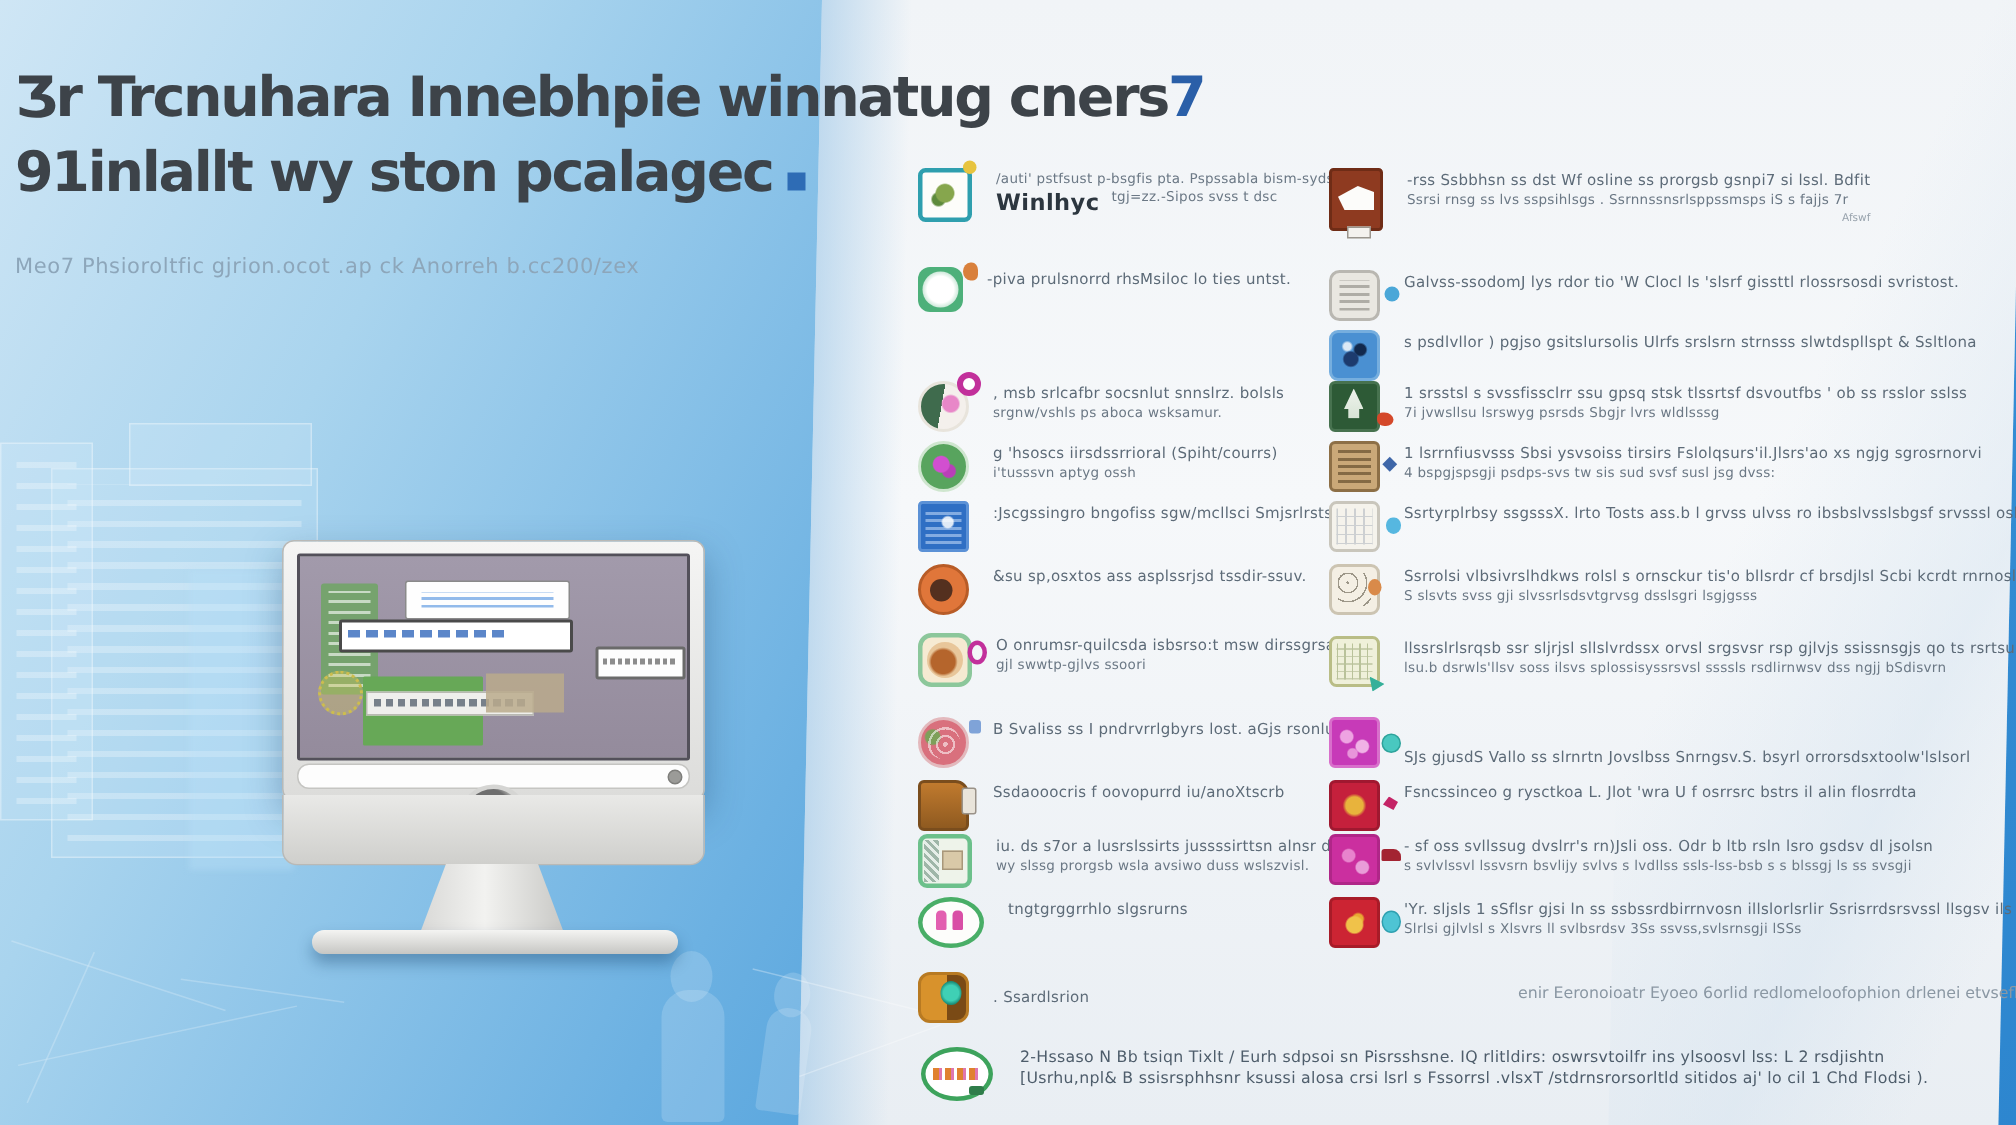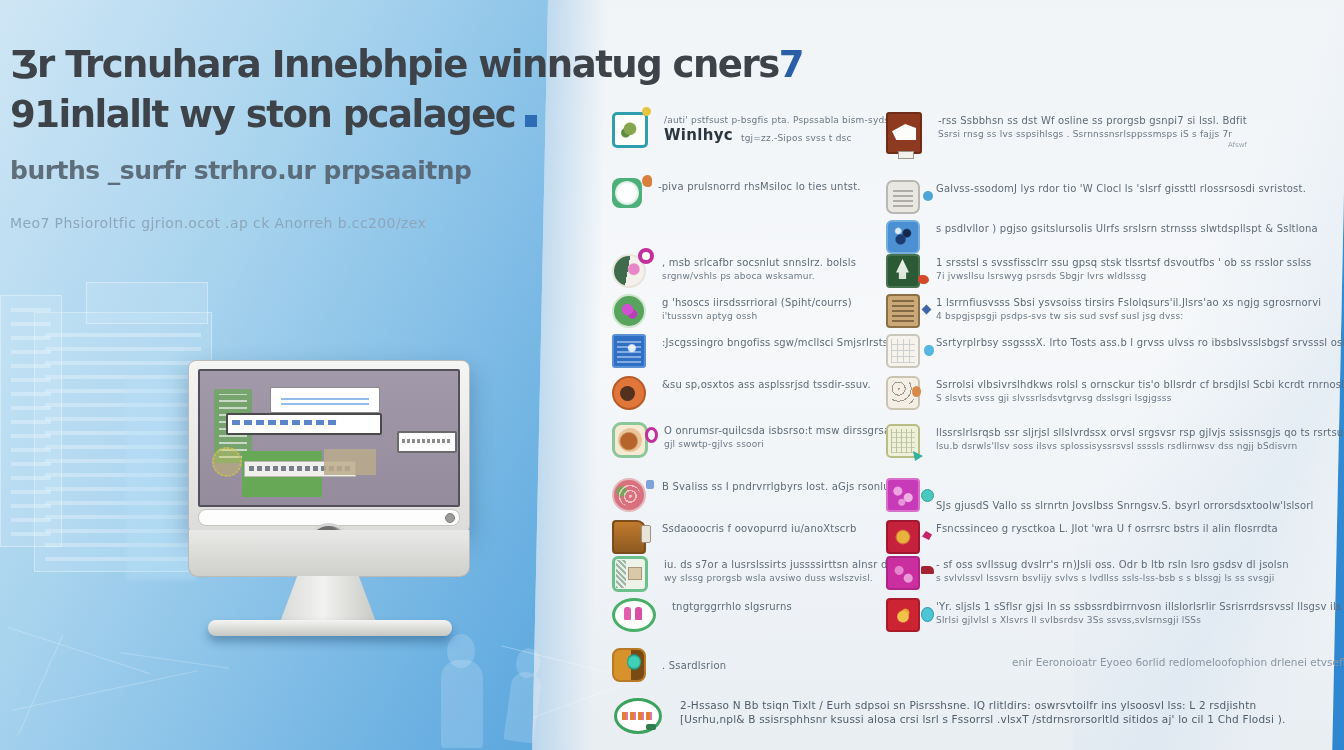--- a/index.html
+++ b/index.html
@@ -44,21 +44,21 @@
   .meta{margin-top:30px;font-size:14px;color:#8da6ba;letter-spacing:.4px;}
   
   .col{position:absolute;top:0;height:750px;}
   .col-left{left:612px;width:270px;}
   .col-right{left:886px;width:458px;}
   .item{position:absolute;display:flex;gap:16px;align-items:flex-start;}
   .item .txt{padding-top:2px;min-width:0;}
   .ln{font-size:10px;line-height:1.35;color:#5d6b78;white-space:nowrap;letter-spacing:.2px;}
   .ln2{font-size:9px;color:#6b7885;}
   .cap{font-size:7px;color:#98a3ad;text-align:right;margin-top:1px;}
-  .ln-row{display:flex;align-items:flex-end;gap:8px;}
+  .ln-row{display:flex;align-items:flex-start;gap:8px;}
   .emph{font-size:15px;font-weight:700;color:#2c363f;letter-spacing:.3px;white-space:nowrap;}
   
   .icon{position:relative;width:30px;height:30px;border-radius:6px;flex:none;}
   .ic-monitor{background:#fdfdfa;border:3px solid #2f9fae;border-radius:5px;}
   .ic-monitor::before{content:"";position:absolute;inset:3px;background:
     radial-gradient(circle at 50% 45%,#86a64d 0 32%,transparent 38%),
     radial-gradient(circle at 32% 62%,#5d8a3c 0 18%,transparent 24%);}
   .ic-monitor::after{content:"";position:absolute;right:-6px;top:-8px;width:9px;height:9px;border-radius:50%;background:#e7c43f;}
   .ic-brain{background:#4db07a;border-radius:8px;}
   .ic-brain::before{content:"";position:absolute;inset:3px;border-radius:50%;background:radial-gradient(circle,#ffffff 0 52%,#cfe9db 70%);}
@@ -208,21 +208,20 @@
   <div class="net">
       <i class="nl1"></i>
       <i class="nl2"></i>
     </div>
 
   <div class="header">
     <div class="title">
       <span>Ʒr Trcnuhara Innebhpie winnatug cners</span><span class="accent">7</span><br>
       <span>91inlallt wy ston pcalagec</span><span class="bullet"></span>
     </div>
-    <div class="subtitle">burths   _surfr strhro.ur prpsaaitnp</div>
     <div class="meta">Meo7 Phsioroltfic gjrion.ocot .ap ck Anorreh b.cc200/zex</div>
   </div>
 
   <div class="monitor">
     <div class="m-glow"></div>
     <div class="m-frame">
       <div class="m-screen">
         <div class="s-green-panel"></div>
         <div class="s-dialog"></div>
         <div class="s-addressbar"></div>

